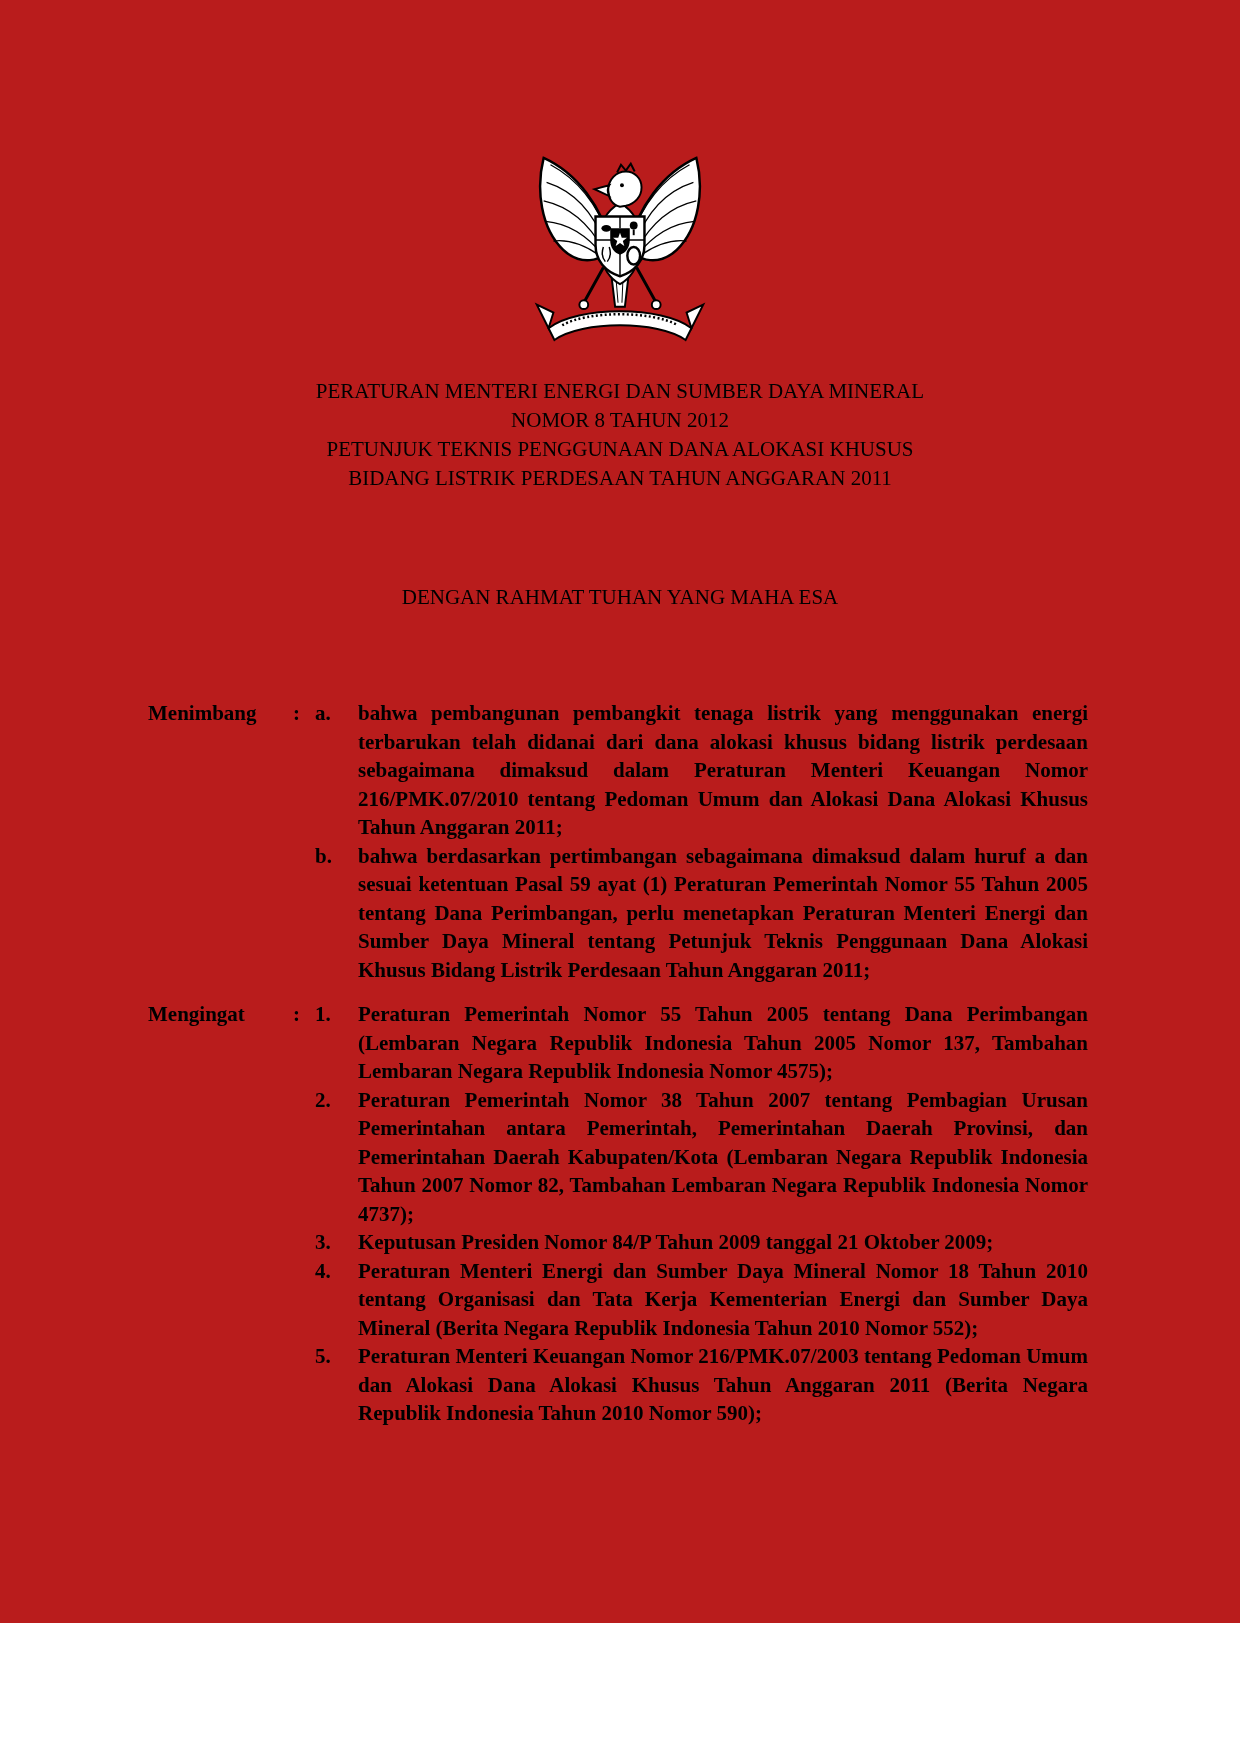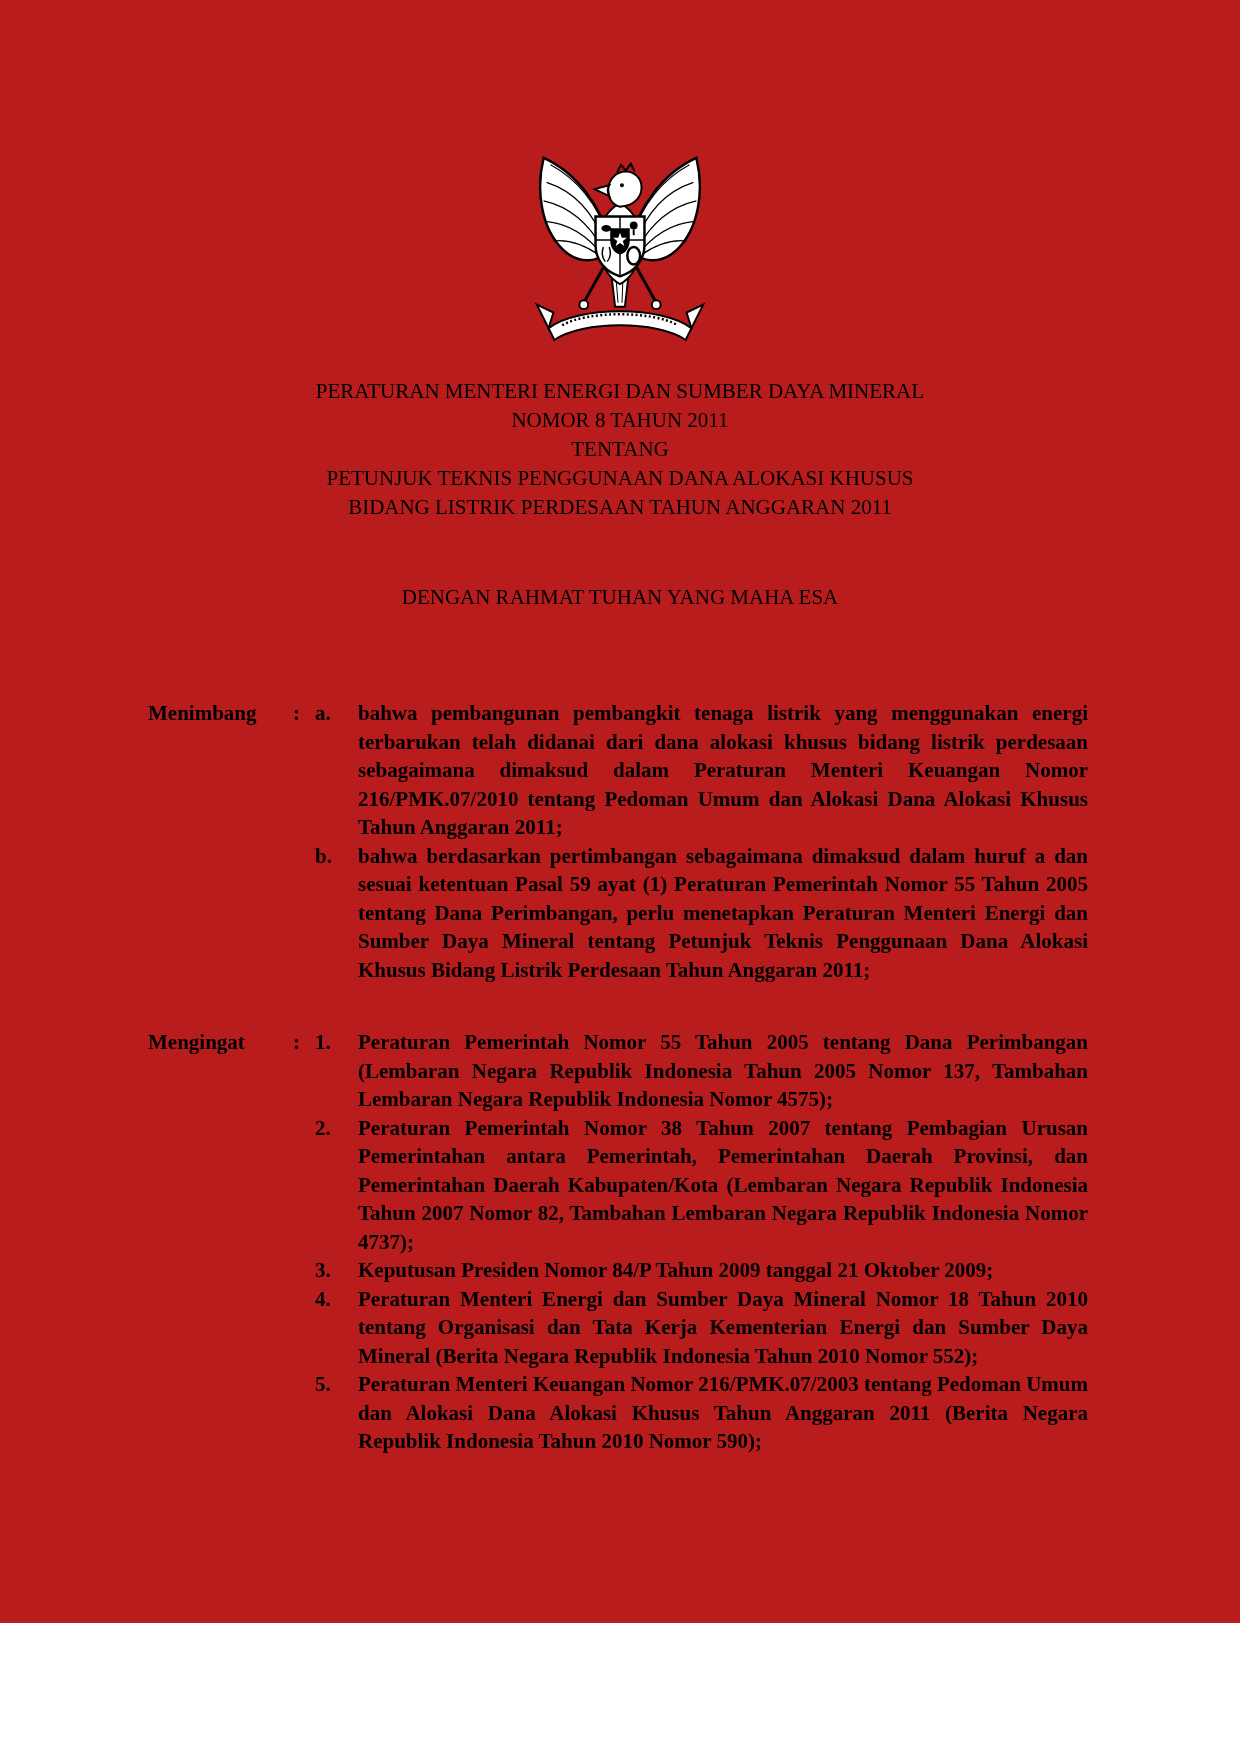--- a/index.html
+++ b/index.html
@@ -50,21 +50,21 @@
     left: 148px;
     width: 940px;
   }
   .clause {
     display: grid;
     grid-template-columns: 145px 22px 43px 1fr;
     line-height: 28.5px;
     font-weight: bold;
   }
   .clause .text { text-align: justify; }
-  .section-gap { margin-top: 44px; }
+  .section-gap { margin-top: 16px; }
   .watermark {
     position: absolute;
     top: 1689px;
     right: 43px;
     font-family: "Liberation Sans", "DejaVu Sans", sans-serif;
     font-size: 27px;
     letter-spacing: 0.5px;
     color: #ececec;
     text-decoration: underline;
     text-decoration-thickness: 1px;
@@ -120,22 +120,21 @@
 
       <path d="M22,186 C52,163 138,163 168,186 L162,198 C134,178 56,178 28,198 Z" fill="#fff" stroke="#000" stroke-width="2"></path>
       <path d="M22,186 L10,162 L27,170 Z" fill="#fff" stroke="#000" stroke-width="2"></path>
       <path d="M168,186 L180,162 L163,170 Z" fill="#fff" stroke="#000" stroke-width="2"></path>
       <path class="ln" d="M36,183 C62,168 128,168 154,183" stroke-width="2.5" stroke-dasharray="2 2.5"></path>
     </svg>
   </div>
 
   <div class="title-block">
     <div>PERATURAN MENTERI ENERGI DAN SUMBER DAYA MINERAL</div>
-    <div>NOMOR 8 TAHUN 2011</div>
-    <div>TENTANG</div>
+    <div>NOMOR 8 TAHUN 2012</div>
     <div>PETUNJUK TEKNIS PENGGUNAAN DANA ALOKASI KHUSUS</div>
     <div>BIDANG LISTRIK PERDESAAN TAHUN ANGGARAN 2011</div>
   </div>
 
   <div class="invocation">DENGAN RAHMAT TUHAN YANG MAHA ESA</div>
 
   <div class="clauses">
 
     <div class="clause">
       <div>Menimbang</div>

